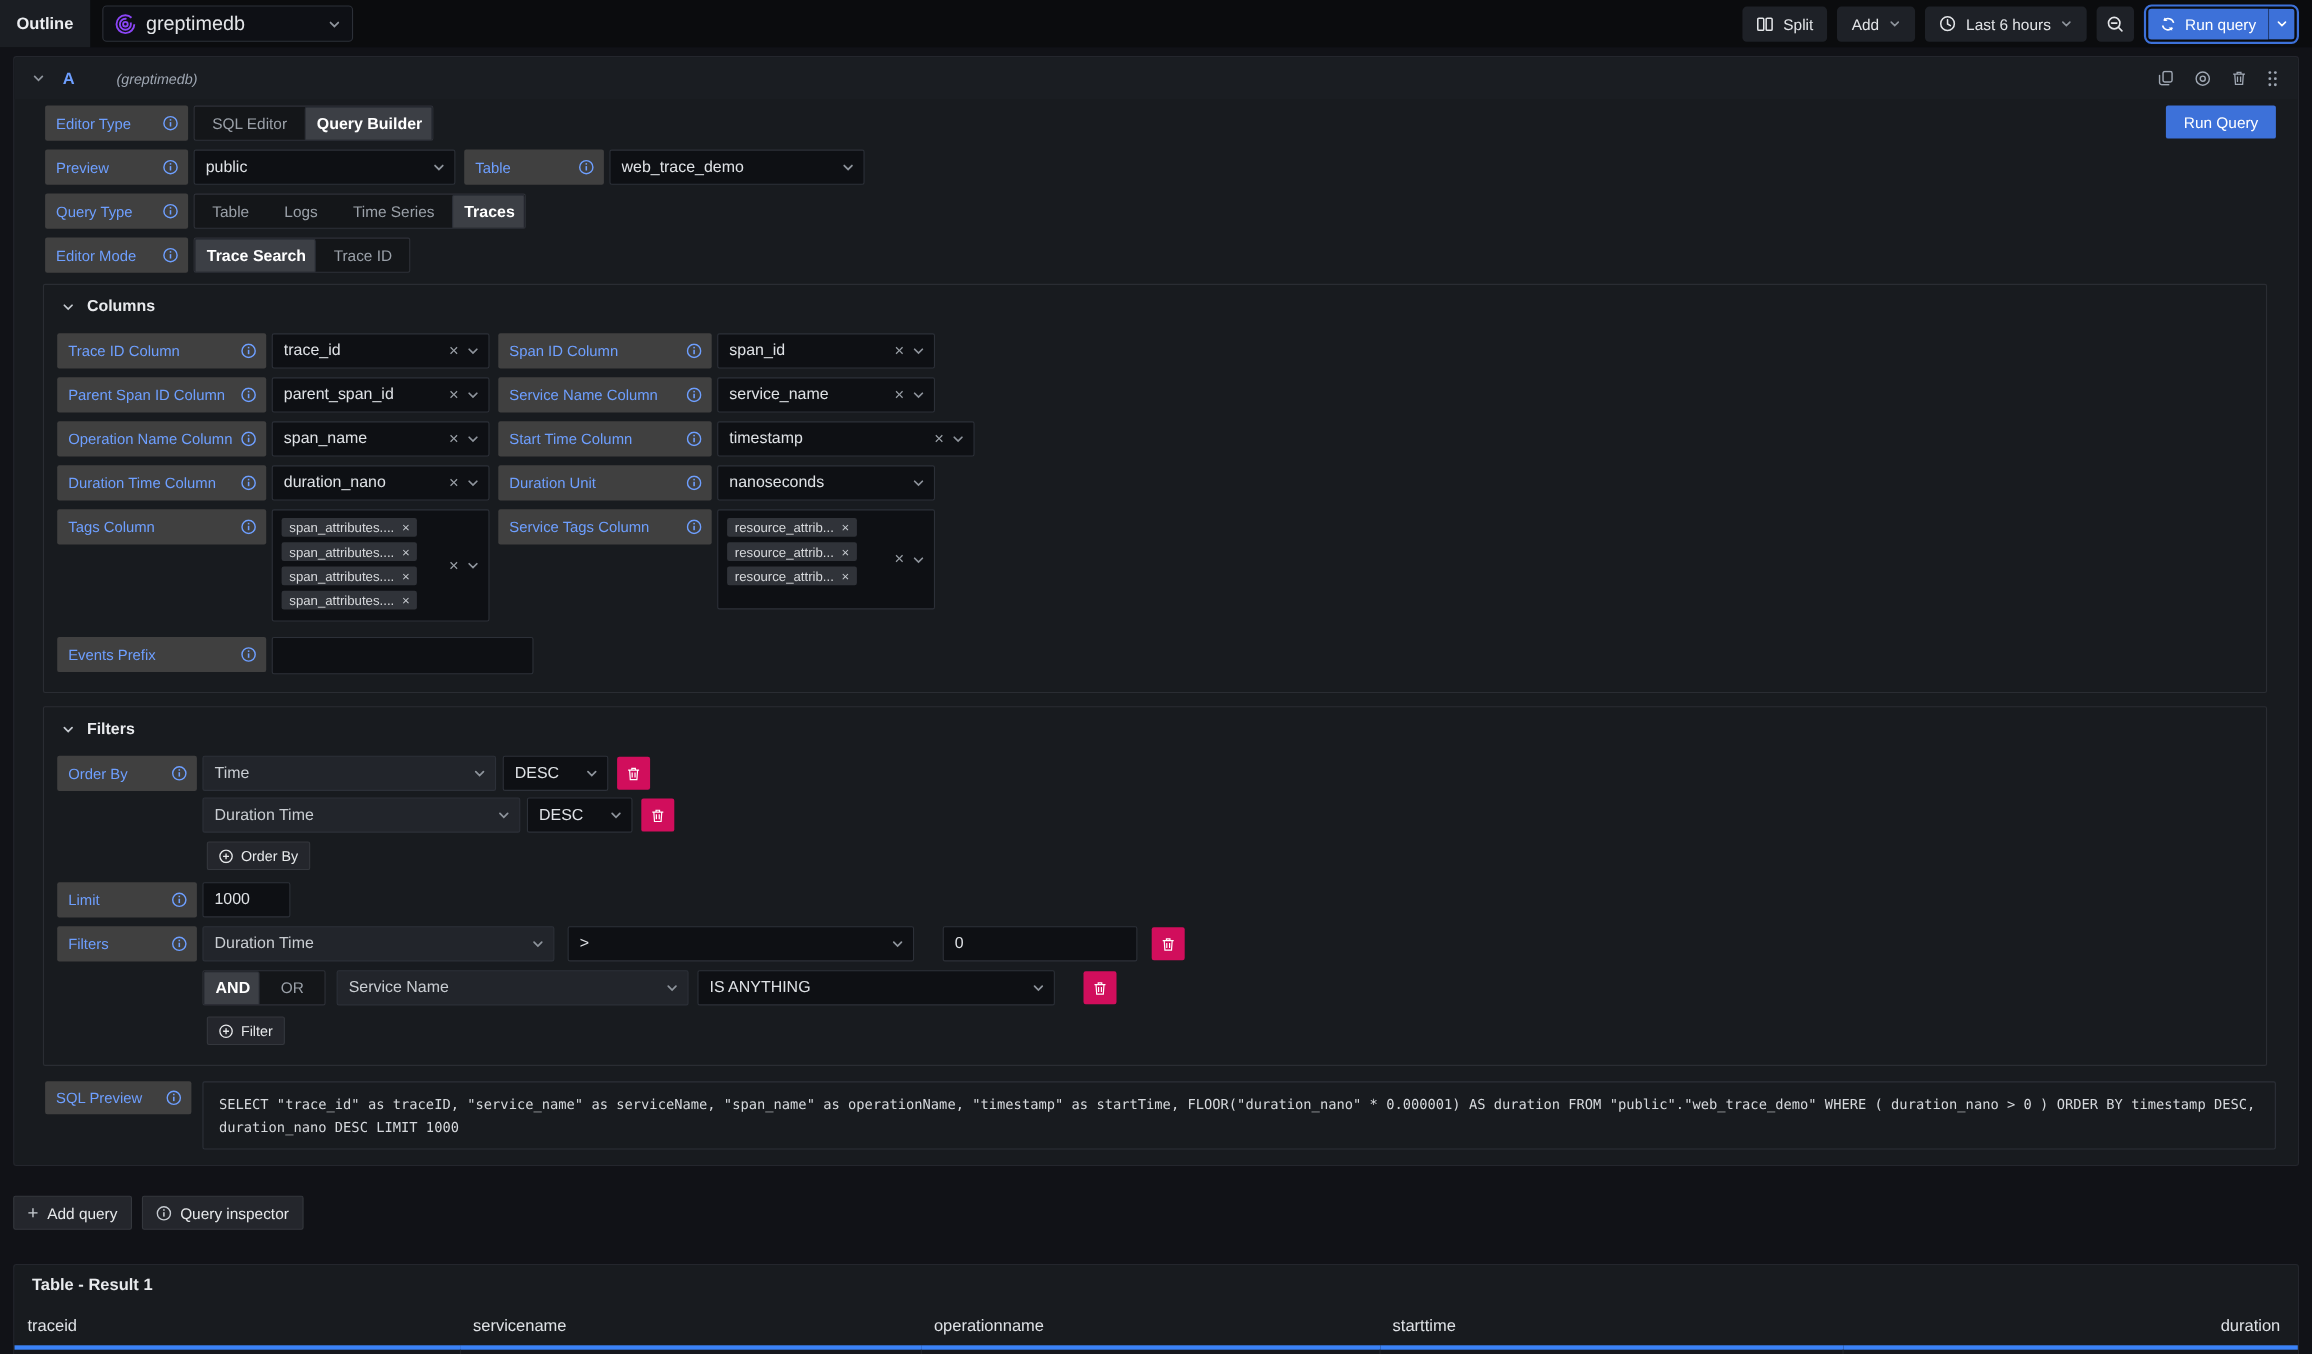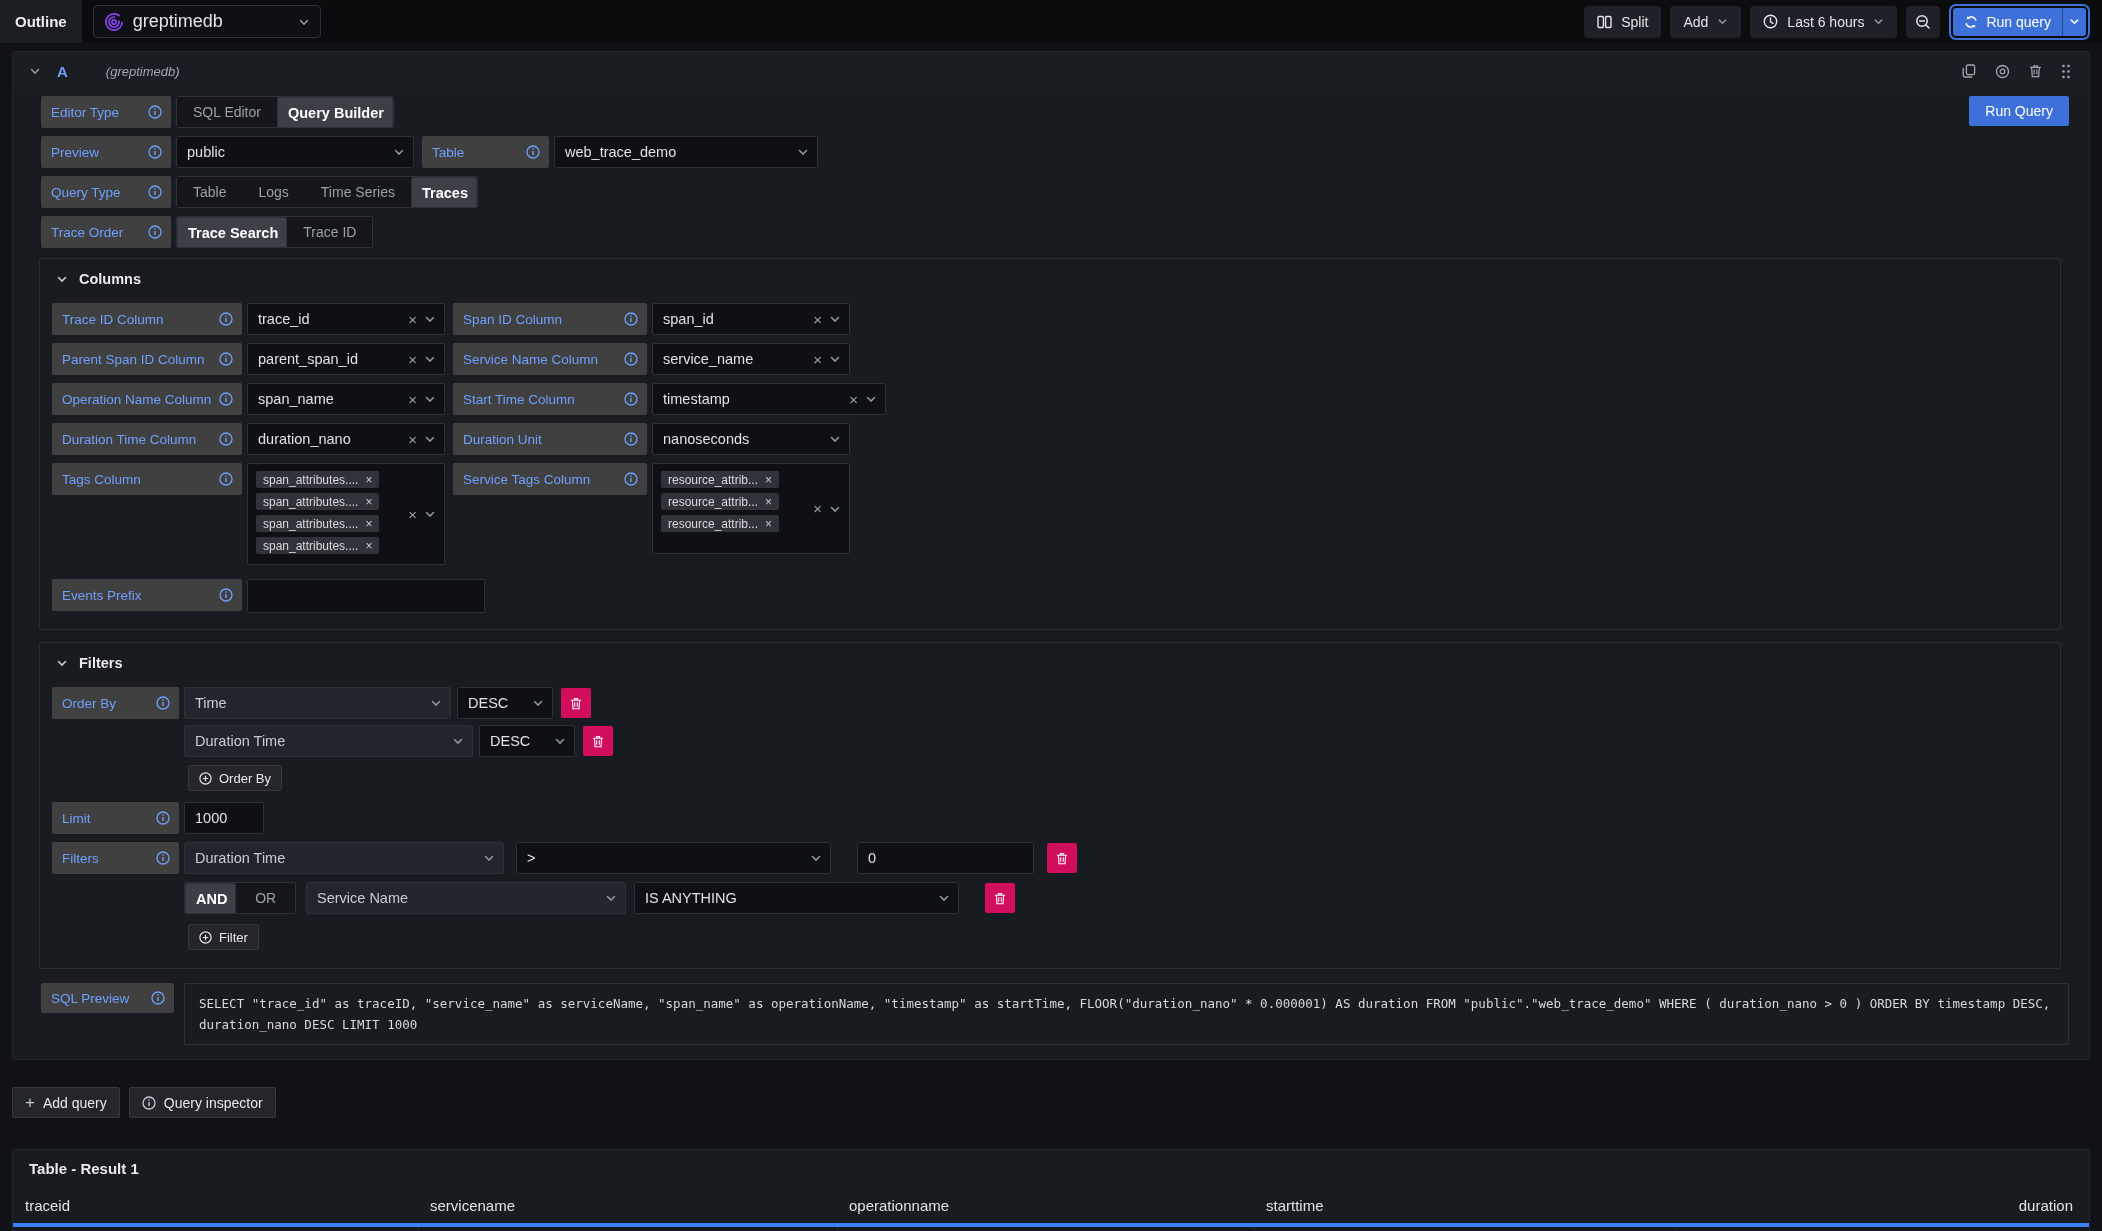--- a/index.html
+++ b/index.html
@@ -280,21 +280,21 @@
       <div class="flabel gap8" style="width:127px">
         <span>Table</span>
         <span class="info">
           <svg width="14" height="14" viewBox="0 0 14 14">
               <circle cx="7" cy="7" r="6" fill="none" stroke="currentColor" stroke-width="1.3"></circle>
               <rect x="6.3" y="6" width="1.4" height="4" fill="currentColor"></rect>
               <rect x="6.3" y="3.3" width="1.4" height="1.4" fill="currentColor"></rect>
             </svg>
         </span>
       </div>
-      <div class="sel gap5" style="width:264px">
+      <div class="sel gap5" style="width:232px">
         <span class="val">web_trace_demo</span>
         <span class="tail">
             <span class="chevi">
               <svg width="12" height="12" viewBox="0 0 12 12">
                 <path d="M2.5 4.5 6 8l3.5-3.5" fill="none" stroke="currentColor" stroke-width="1.6" stroke-linecap="round"></path>
               </svg>
             </span>
           </span>
       </div>
     </div>
@@ -313,21 +313,21 @@
       <div class="rgroup gap5">
         <span class="rseg">Table</span>
         <span class="rseg">Logs</span>
         <span class="rseg">Time Series</span>
         <span class="rseg sel">Traces</span>
       </div>
     </div>
 
     <div class="frow">
       <div class="flabel w-sm">
-        <span>Trace Order</span>
+        <span>Editor Mode</span>
         <span class="info">
           <svg width="14" height="14" viewBox="0 0 14 14">
               <circle cx="7" cy="7" r="6" fill="none" stroke="currentColor" stroke-width="1.3"></circle>
               <rect x="6.3" y="6" width="1.4" height="4" fill="currentColor"></rect>
               <rect x="6.3" y="3.3" width="1.4" height="1.4" fill="currentColor"></rect>
             </svg>
         </span>
       </div>
       <div class="rgroup gap5">
         <span class="rseg sel">Trace Search</span>

